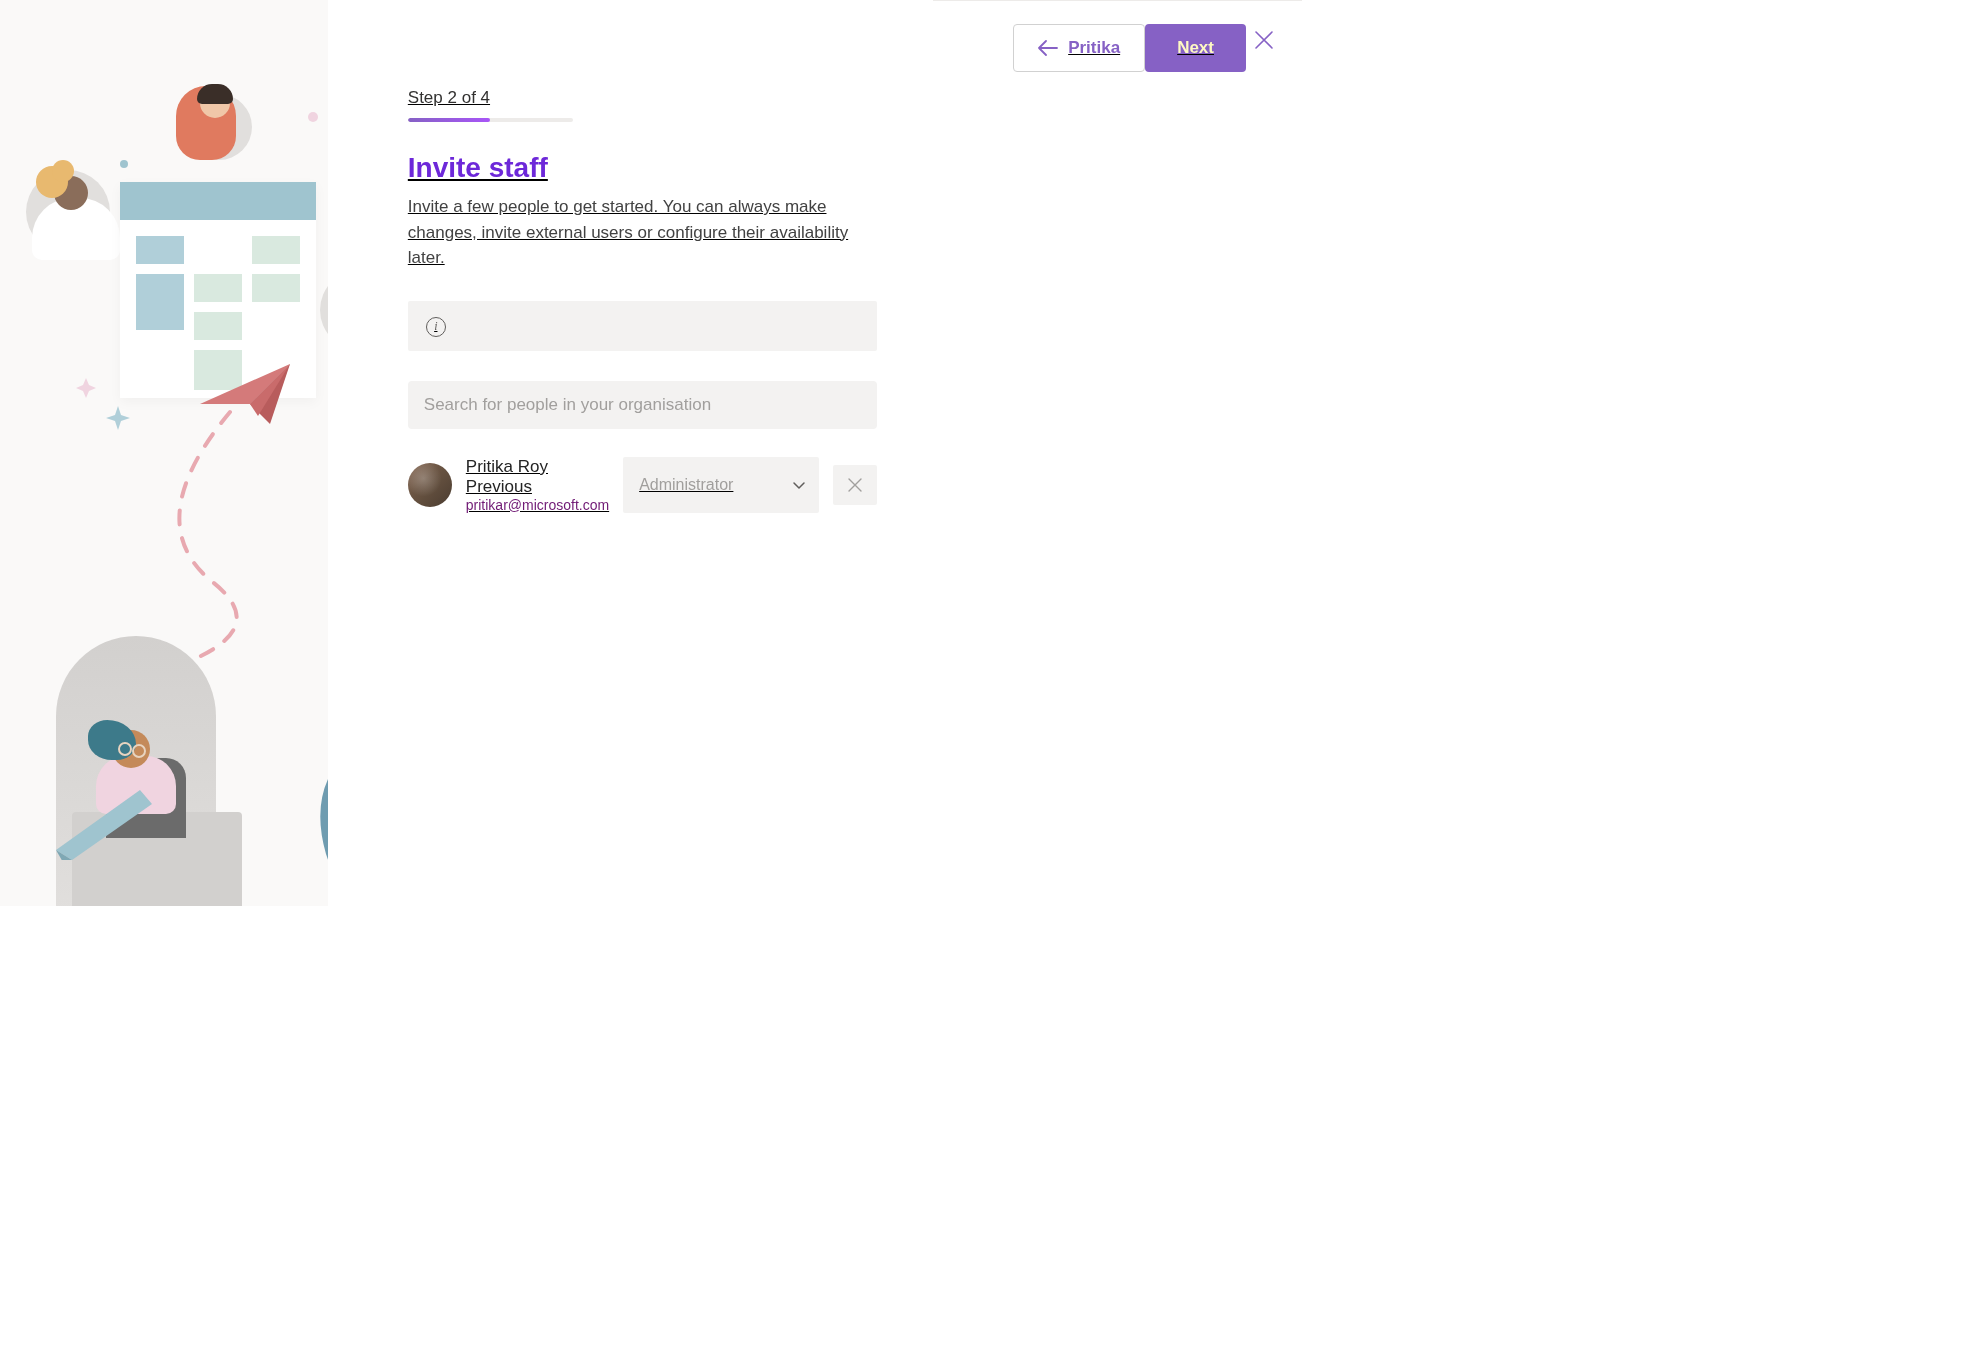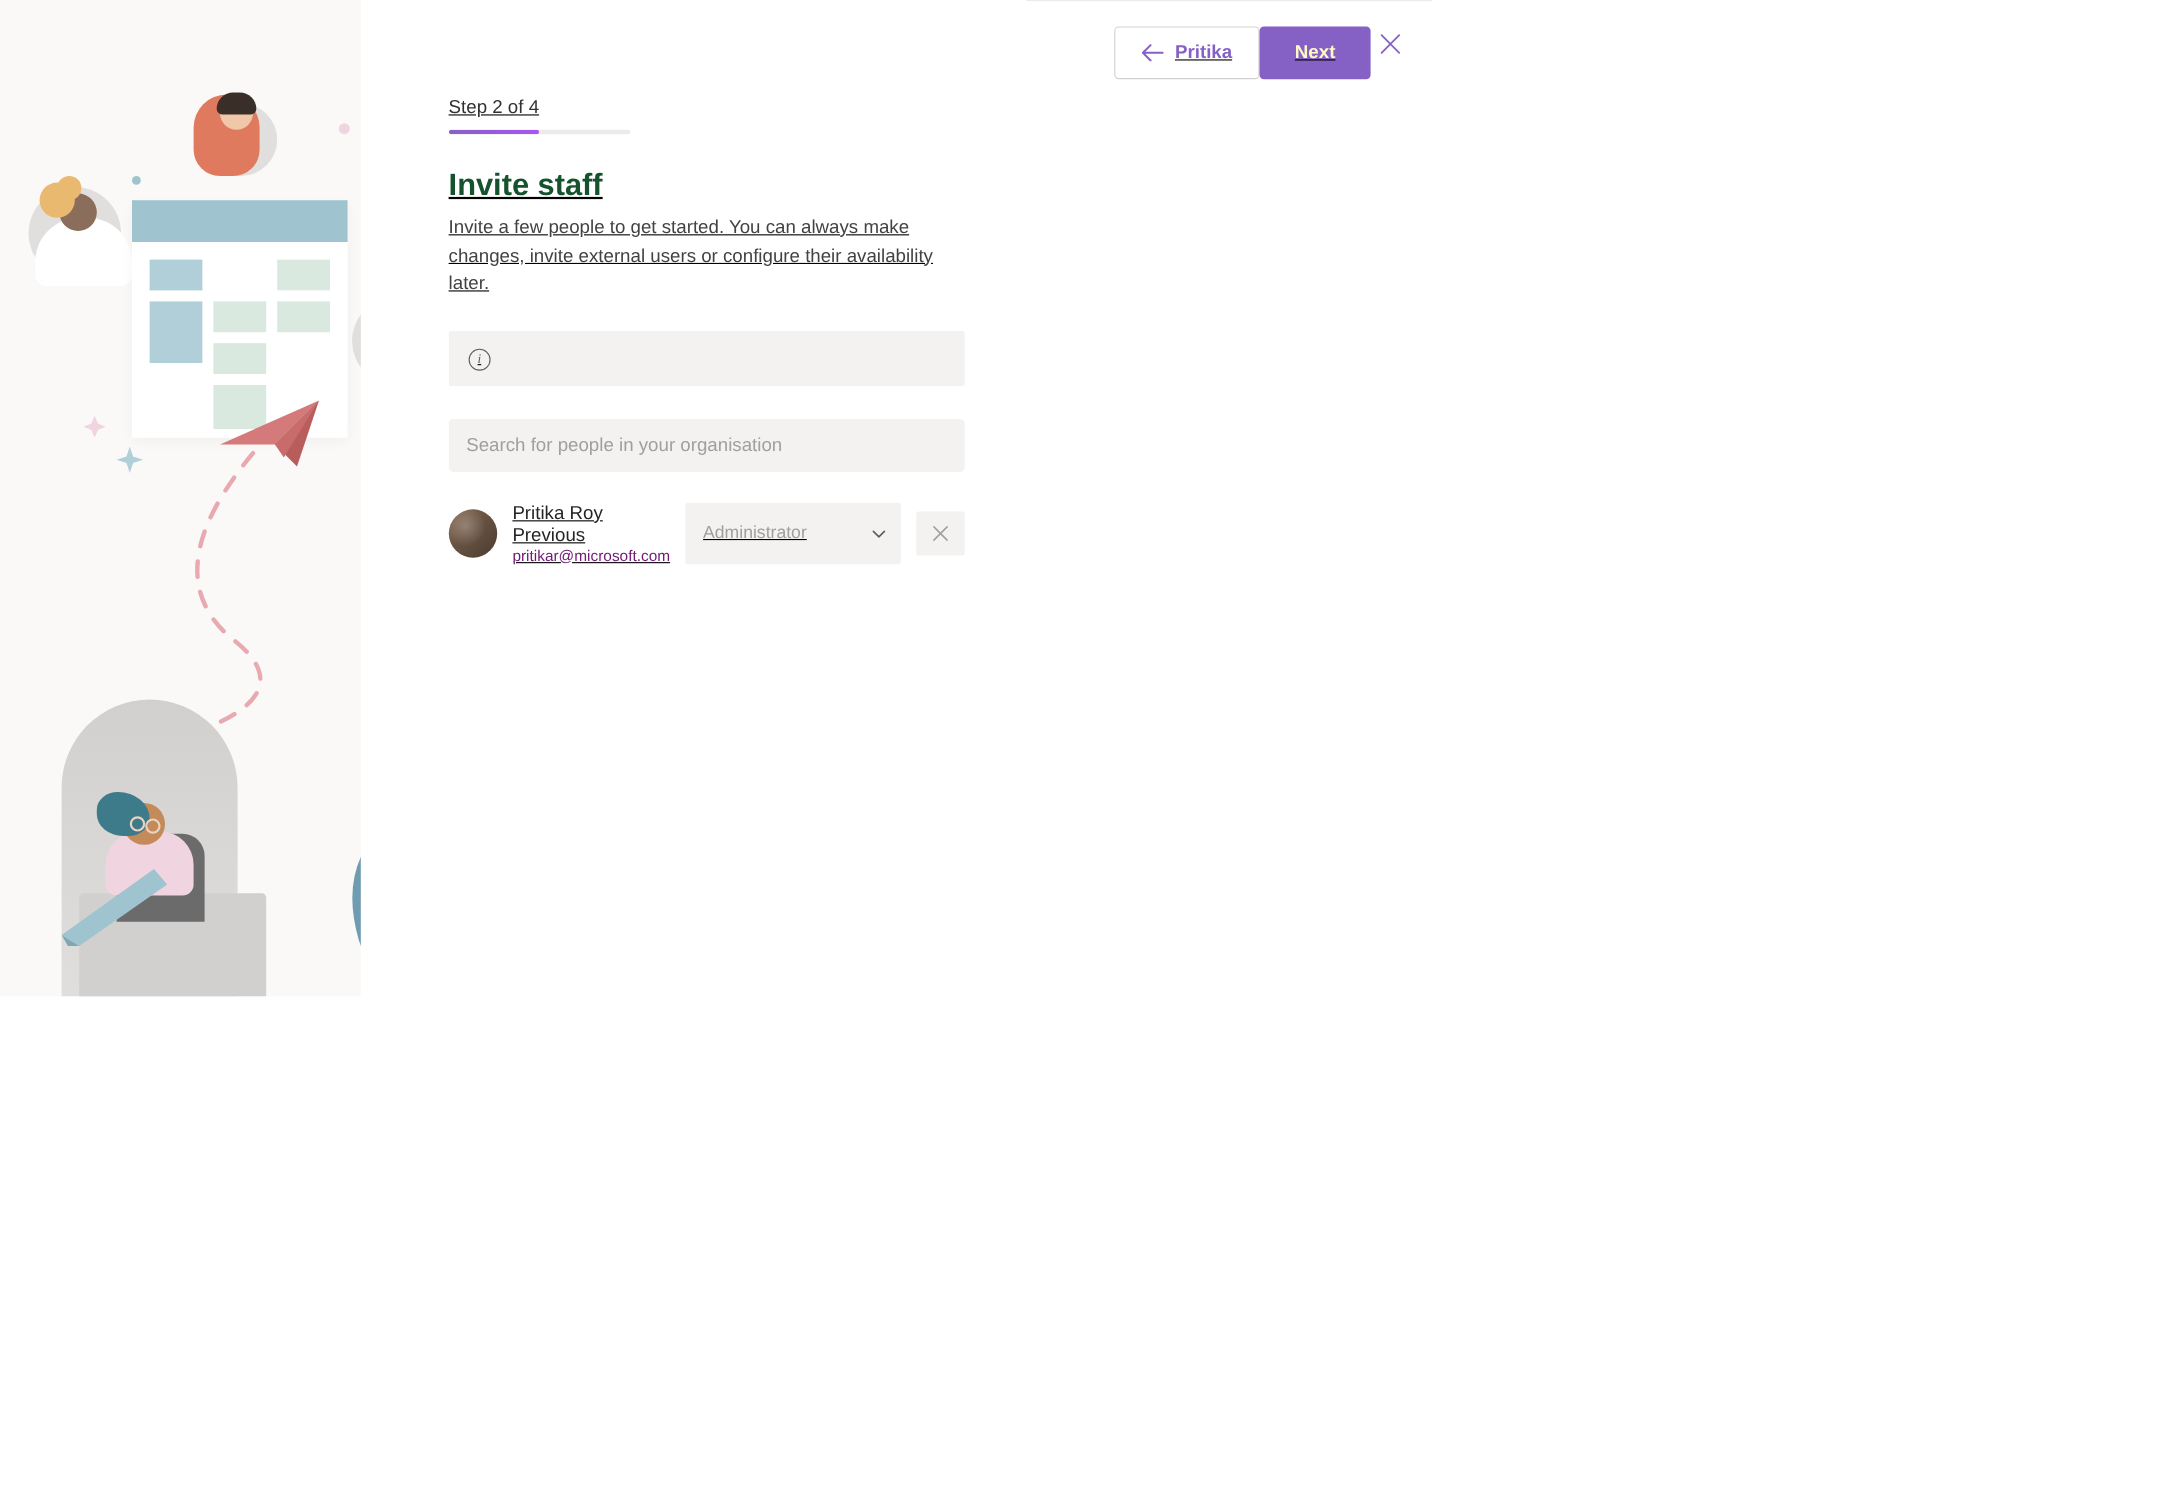--- a/index.html
+++ b/index.html
@@ -54,21 +54,21 @@
     }
     .progress-fill {
       height: 100%;
       width: 50%;
       background: linear-gradient(90deg, #8661c5, #a855f7);
       border-radius: 2px;
     }
     .title {
       font-size: 28px;
       font-weight: 600;
-      color: #14532d;
+      color: #6d28d9;
       margin-bottom: 10px;
     }
     .subtitle {
       font-size: 17px;
       color: #424242;
       line-height: 1.5;
       margin-bottom: 30px;
       max-width: 730px;
     }
     .info-banner {

